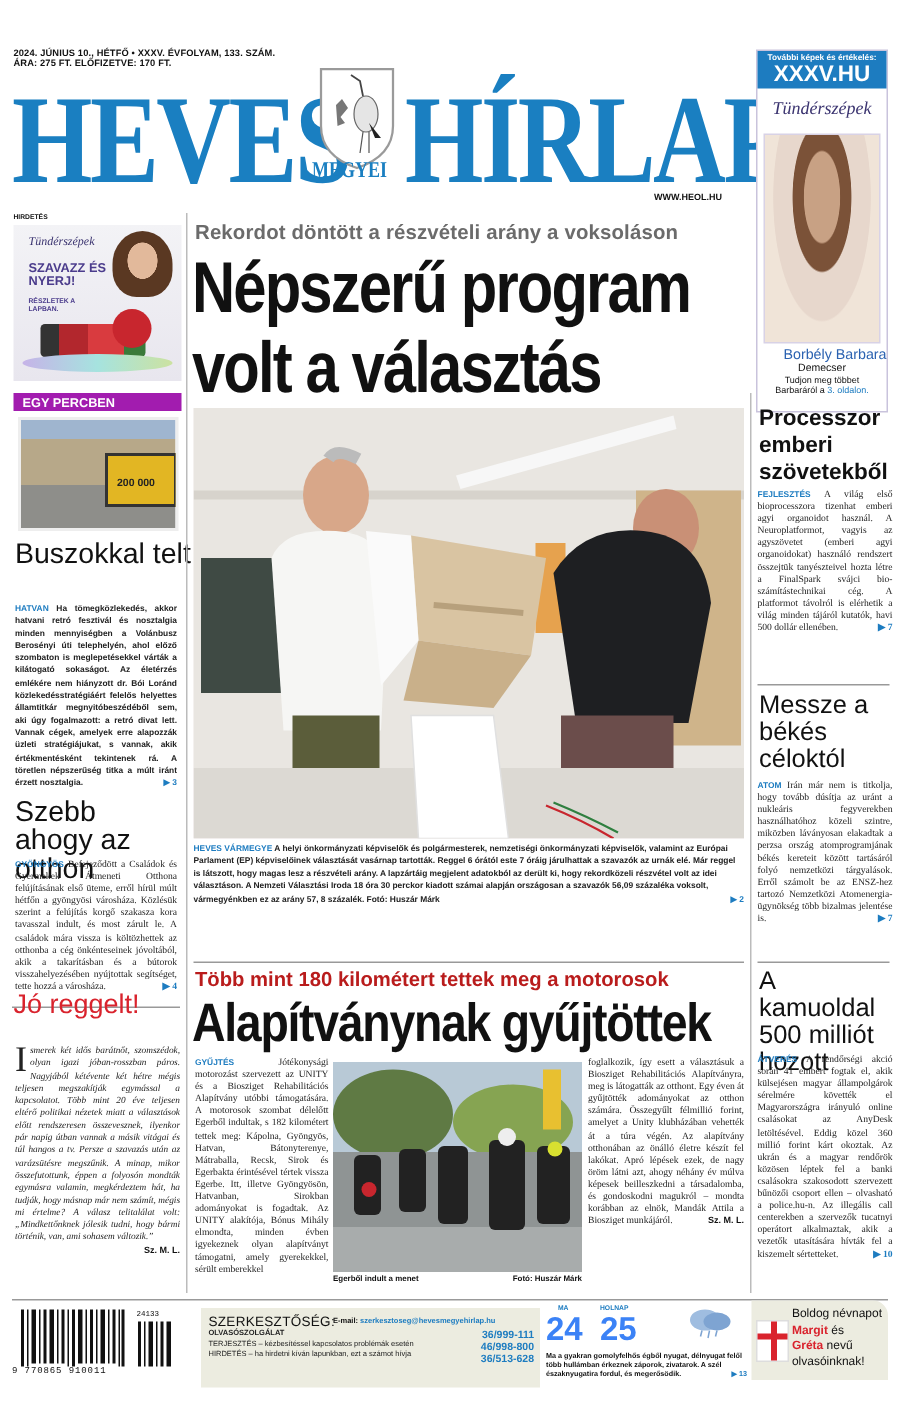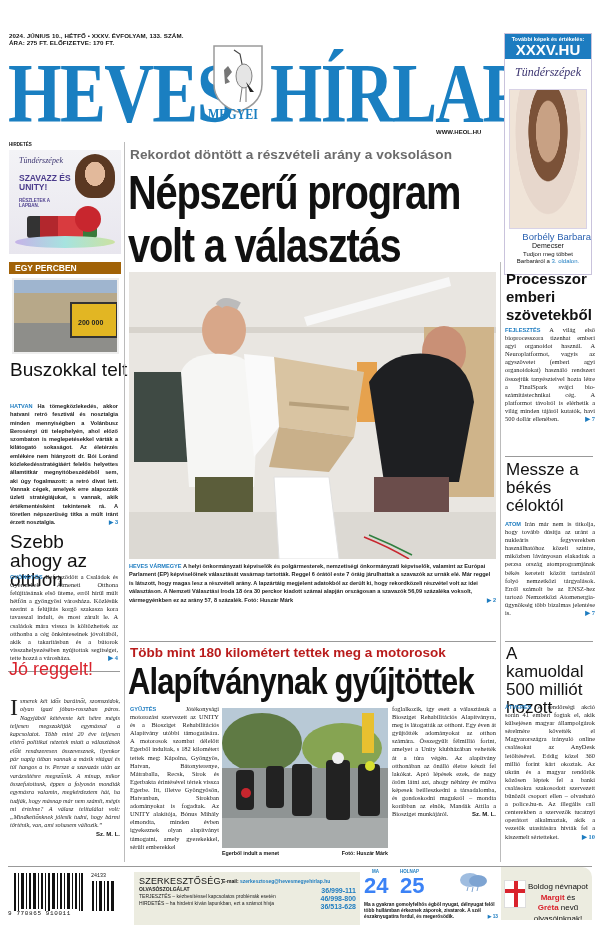--- a/index.html
+++ b/index.html
@@ -26,21 +26,21 @@
 #promo .more span{color:#1d7cc0}
 #ad-label{left:9px;top:142px;font-size:4.5px;font-weight:bold}
 #ad{left:9px;top:150px;width:112px;height:104px;background:linear-gradient(180deg,#f3f3f6,#e8e6ee);overflow:hidden}
 #ad .t1{position:absolute;left:10px;top:6px;font-family:"Liberation Serif",serif;font-style:italic;font-size:8px;color:#3b3470}
 #ad .t2{position:absolute;left:10px;top:24px;font-size:8.5px;font-weight:bold;color:#4b3c8c;line-height:9px}
 #ad .t3{position:absolute;left:10px;top:48px;font-size:4.5px;font-weight:bold;color:#4b3c8c;line-height:5px}
 #ad .face{position:absolute;left:66px;top:4px;width:40px;height:44px;border-radius:50% 50% 40% 40%;background:radial-gradient(ellipse at 50% 45%,#e2b99b 0 35%,#5a3822 36%)}
 #ad .prod{position:absolute;left:18px;top:66px;width:70px;height:22px;background:linear-gradient(90deg,#333 0 18%,#b2272d 18% 45%,#d93b3f 45% 80%,#3a7a3a 80%);border-radius:3px}
 #ad .ball{position:absolute;left:66px;top:56px;width:26px;height:26px;border-radius:50%;background:#c8262e}
 #ad .plate{position:absolute;left:6px;top:86px;width:100px;height:12px;border-radius:50%;background:linear-gradient(90deg,#c6b3e8,#a6e3df,#cce2a1)}
-#egy-bar{left:9px;top:262px;width:112px;height:12px;background:#a16207;color:#fff;font-size:8.5px;font-weight:bold;padding-left:6px;line-height:12px}
+#egy-bar{left:9px;top:262px;width:112px;height:12px;background:#a21caf;color:#fff;font-size:8.5px;font-weight:bold;padding-left:6px;line-height:12px}
 #bus-photo{left:12px;top:278px;width:107px;height:76px;border:2px solid #eee;background:linear-gradient(180deg,#9fb5cf 0 18%,#b7a889 18% 60%,#8e8e8a 60%);overflow:hidden}
 #bus-photo .bus{position:absolute;left:56px;top:22px;width:48px;height:36px;background:#e2b623;border:2px solid #333}
 #bus-photo .bus span{position:absolute;left:6px;top:15px;font-size:7px;font-weight:bold;color:#222}
 .h-left{font-size:19px;line-height:19px;color:#111}
 #bus-h{left:10px;top:360px}
 .body-s{font-size:5.6px;line-height:8.3px;font-weight:bold;text-align:justify;color:#222}
 .body-serif{font-family:"Liberation Serif",serif;font-size:6.4px;line-height:8.1px;text-align:justify;color:#222}
 .kicker{color:#1d7cc0;font-weight:bold}
 .ref{color:#1d7cc0;font-weight:bold;float:right}
 #bus-body{left:10px;top:402px;width:108px}
@@ -85,21 +85,21 @@
 #szerk .ph{position:absolute;right:4px;top:15px;font-size:7px;line-height:8px;font-weight:bold;color:#1d7cc0;text-align:right}
 #weather{left:364px;top:868px;width:134px;height:52px}
 #weather .lbl{position:absolute;font-size:4.5px;font-weight:bold;color:#1d7cc0}
 #weather .num{position:absolute;font-size:22px;font-weight:bold;color:#3b82f6;line-height:22px}
 #weather .txt{position:absolute;left:0;top:34px;width:134px;font-size:4.8px;line-height:6px;font-weight:bold}
 #weather .cloud{position:absolute;left:92px;top:3px;width:34px;height:22px}
 #nameday{left:501px;top:867px;width:91px;height:53px;background:#ecece0;border-radius:0 10px 0 0;overflow:hidden}
 #nameday .gift{position:absolute;left:3px;top:13px;width:22px;height:28px;background:#fff;border:1px solid #ddd}
 #nameday .gift:before{content:"";position:absolute;left:9px;top:0;width:4px;height:100%;background:#d9232d}
 #nameday .gift:after{content:"";position:absolute;left:0;top:8px;width:100%;height:4px;background:#d9232d}
-#nameday .t{position:absolute;right:4px;top:15px;text-align:center;font-size:8px;line-height:10.5px}
+#nameday .t{position:absolute;right:4px;top:4px;text-align:left;font-size:8px;line-height:10.5px}
 #nameday .red{color:#d9232d;font-weight:bold}
 </style>
 </head>
 <body>
 
 <div class="abs" id="meta">
   <div>2024. JÚNIUS 10., HÉTFŐ • XXXV. ÉVFOLYAM, 133. SZÁM.</div>
   <div>ÁRA: 275 FT. ELŐFIZETVE: 170 FT.</div>
 </div>
 <div class="abs" id="mast-left">HEVES</div>
@@ -128,21 +128,21 @@
   <div class="city">Demecser</div>
   <div class="more">
     <div>Tudjon meg többet</div>
     <span style="color:#111">Barbaráról a </span><span>3. oldalon.</span>
   </div>
 </div>
 
 <div class="abs" id="ad-label">HIRDETÉS</div>
 <div class="abs" id="ad">
   <div class="t1">Tündérszépek</div>
-  <div class="t2" style="width:52px">SZAVAZZ ÉS UNITY!</div>
+  <div class="t2" style="width:52px">SZAVAZZ ÉS NYERJ!</div>
   <div class="t3" style="width:38px">RÉSZLETEK A LAPBAN.</div>
   <div class="face"></div>
   <div class="prod"></div>
   <div class="ball"></div>
   <div class="plate"></div>
 </div>
 
 <div class="abs" id="egy-bar">EGY PERCBEN</div>
 <div class="abs" id="bus-photo">
   <div class="bus">

